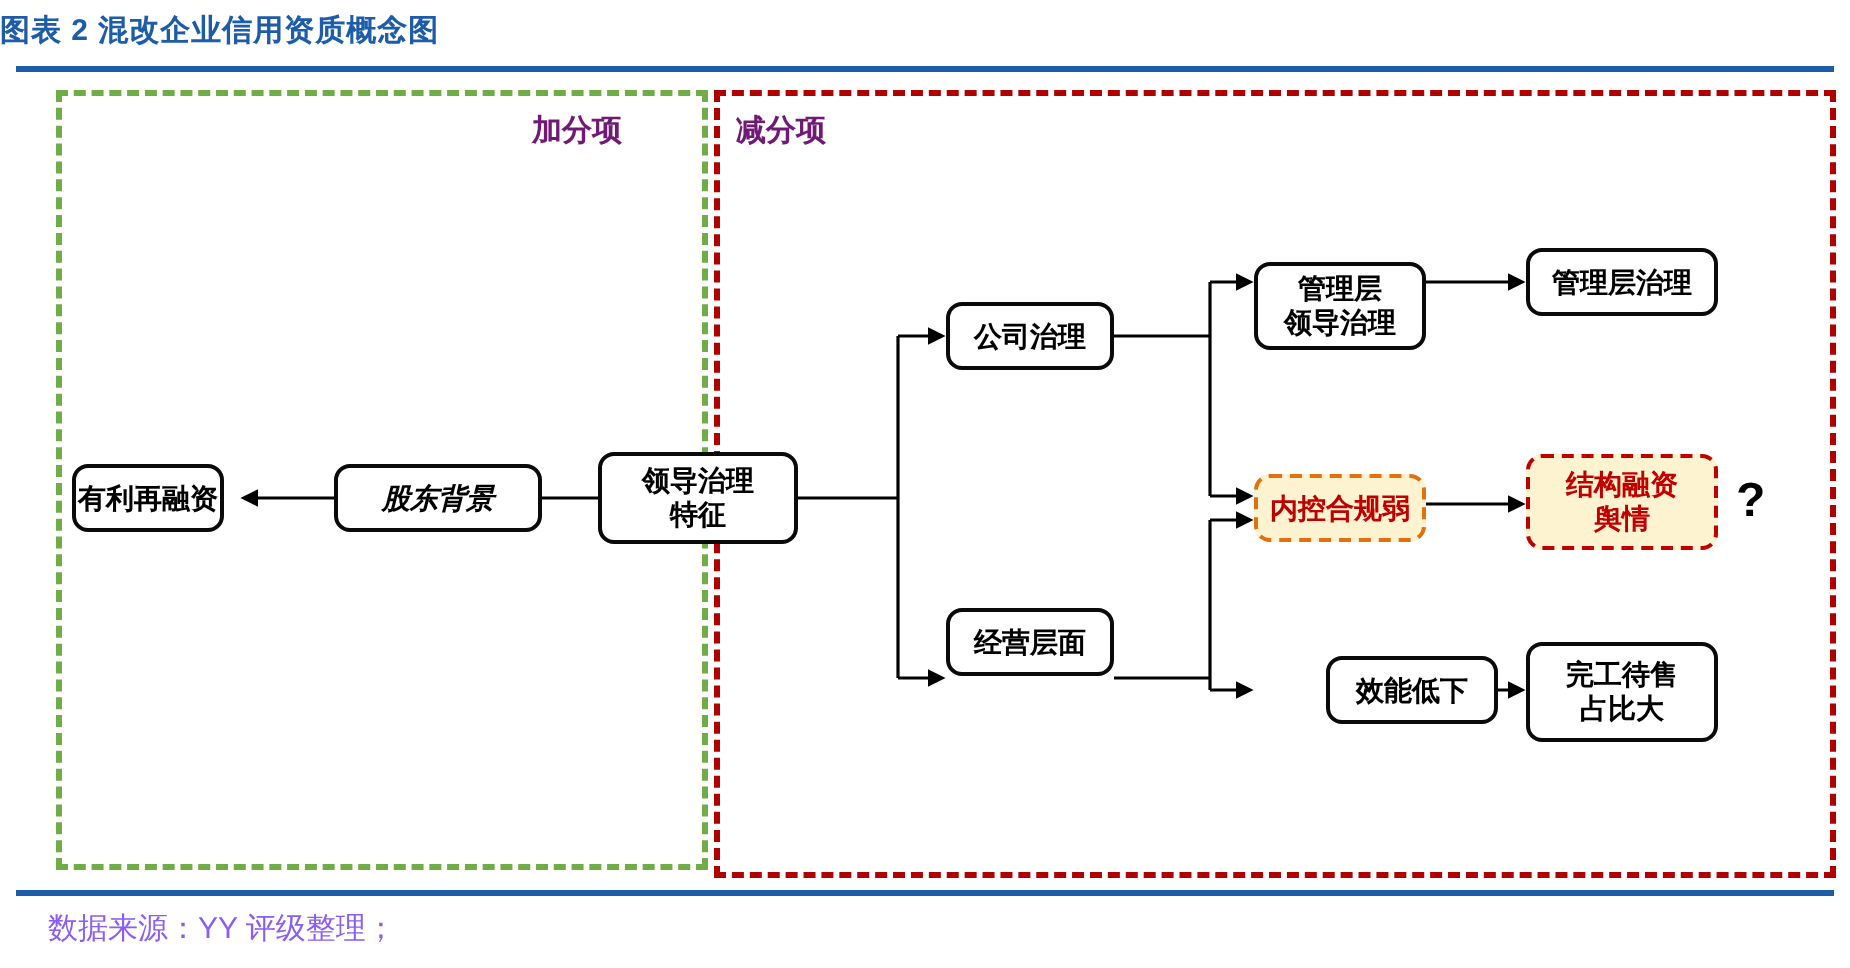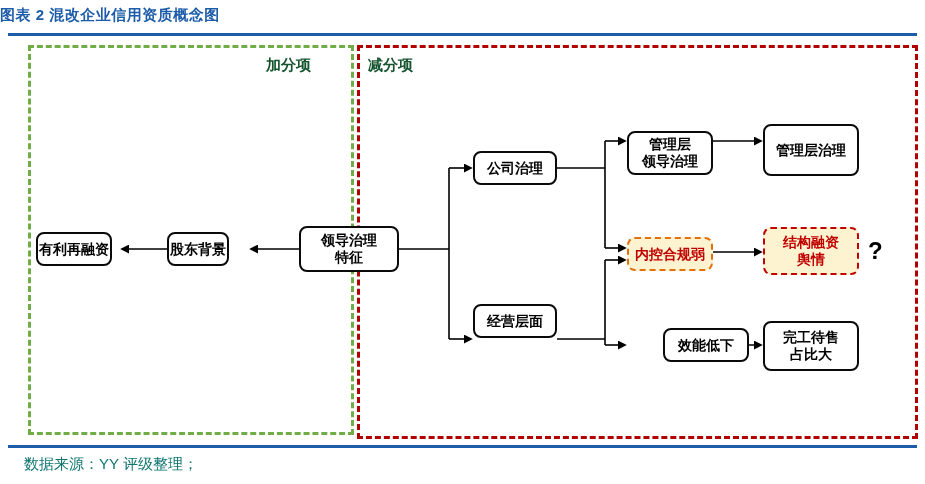--- a/index.html
+++ b/index.html
@@ -13,35 +13,35 @@
     position: absolute; top: 6px; left: 0; width: 100%;
     text-align: left; font-size: 15px; font-weight: bold; color: #1d5ca9;
     letter-spacing: 0.5px;
   }
   .rule { position: absolute; left: 8px; width: 909px; height: 3px; background: #1d5ca9; }
   .rule.top { top: 33px; }
   .rule.bottom { top: 445px; }
   .region { position: absolute; background: transparent; }
   .region.plus  { left: 28px;  top: 45px; width: 326px; height: 390px; border: 3px dashed #70ad47; }
   .region.minus { left: 357px; top: 45px; width: 561px; height: 394px; border: 3px dashed #b00000; }
-  .region-label { position: absolute; font-size: 15px; font-weight: bold; color: #14532d; z-index: 3; }
+  .region-label { position: absolute; font-size: 15px; font-weight: bold; color: #701a75; z-index: 3; }
   .region-label.plus  { left: 266px; top: 56px; }
   .region-label.minus { left: 368px; top: 56px; }
   .node {
     position: absolute; z-index: 2;
     display: flex; align-items: center; justify-content: center;
     background: #ffffff; border: 2px solid #0a0a0a; border-radius: 8px;
     font-size: 14px; font-weight: bold; color: #000;
     text-align: center; line-height: 1.2; white-space: pre-line;
   }
   .node.hl-orange { background: #fdf3d0; border: 2px dashed #e2700d; color: #c00000; }
   .node.hl-red    { background: #fdf3d0; border: 2px dashed #c00000; color: #c00000; }
   .qmark { position: absolute; left: 868px; top: 237px; font-size: 24px; font-weight: bold; color: #000; z-index: 3; }
   svg.arrows { position: absolute; left: 0; top: 0; z-index: 1; }
-  .source-note { position: absolute; left: 24px; top: 455px; font-size: 15px; color: #0f766e; }
+  .source-note { position: absolute; left: 24px; top: 455px; font-size: 15px; color: #8b5cf6; }
 </style>
 </head>
 <body>
 
 <div class="canvas">
 
   <div class="fig-title">图表 2 混改企业信用资质概念图</div>
   <div class="rule top"></div>
 
   <div class="region plus"></div>
@@ -72,33 +72,33 @@
       <line x1="605" y1="260" x2="625" y2="260" marker-end="url(#arw)"></line>
       <line x1="605" y1="345" x2="625" y2="345" marker-end="url(#arw)"></line>
       <line x1="713" y1="141" x2="761" y2="141" marker-end="url(#arw)"></line>
       <line x1="713" y1="252" x2="761" y2="252" marker-end="url(#arw)"></line>
       <line x1="713" y1="345" x2="761" y2="345" marker-end="url(#arw)"></line>
     </g>
   </svg>
 
   <div class="node" style="left:36px; top:232px; width:76px; height:34px;">有利再融资</div>
 
-  <div class="node" style="left:167px; top:232px; width:62px; height:34px;">股东背景</div>
+  <div class="node" style="left:167px; top:232px; width:104px; height:34px;font-style:italic;">股东背景</div>
 
   <div class="node" style="left:299px; top:226px; width:100px; height:46px;">领导治理
 特征</div>
 
   <div class="node" style="left:473px; top:151px; width:84px; height:34px;">公司治理</div>
 
   <div class="node" style="left:473px; top:304px; width:84px; height:34px;">经营层面</div>
 
   <div class="node" style="left:627px; top:131px; width:86px; height:44px;">管理层
 领导治理</div>
 
-  <div class="node" style="left:763px; top:124px; width:96px; height:52px;">管理层治理</div>
+  <div class="node" style="left:763px; top:124px; width:96px; height:34px;">管理层治理</div>
 
   <div class="node hl-orange" style="left:627px; top:237px; width:86px; height:34px;text-align:center;">内控合规弱</div>
 
   <div class="node hl-red" style="left:763px; top:227px; width:96px; height:48px;">结构融资
 舆情</div>
 
   <div class="node" style="left:627px; top:328px; width:86px; height:34px;margin-left:36px;">效能低下</div>
 
   <div class="node" style="left:763px; top:321px; width:96px; height:50px;">完工待售
 占比大</div>

